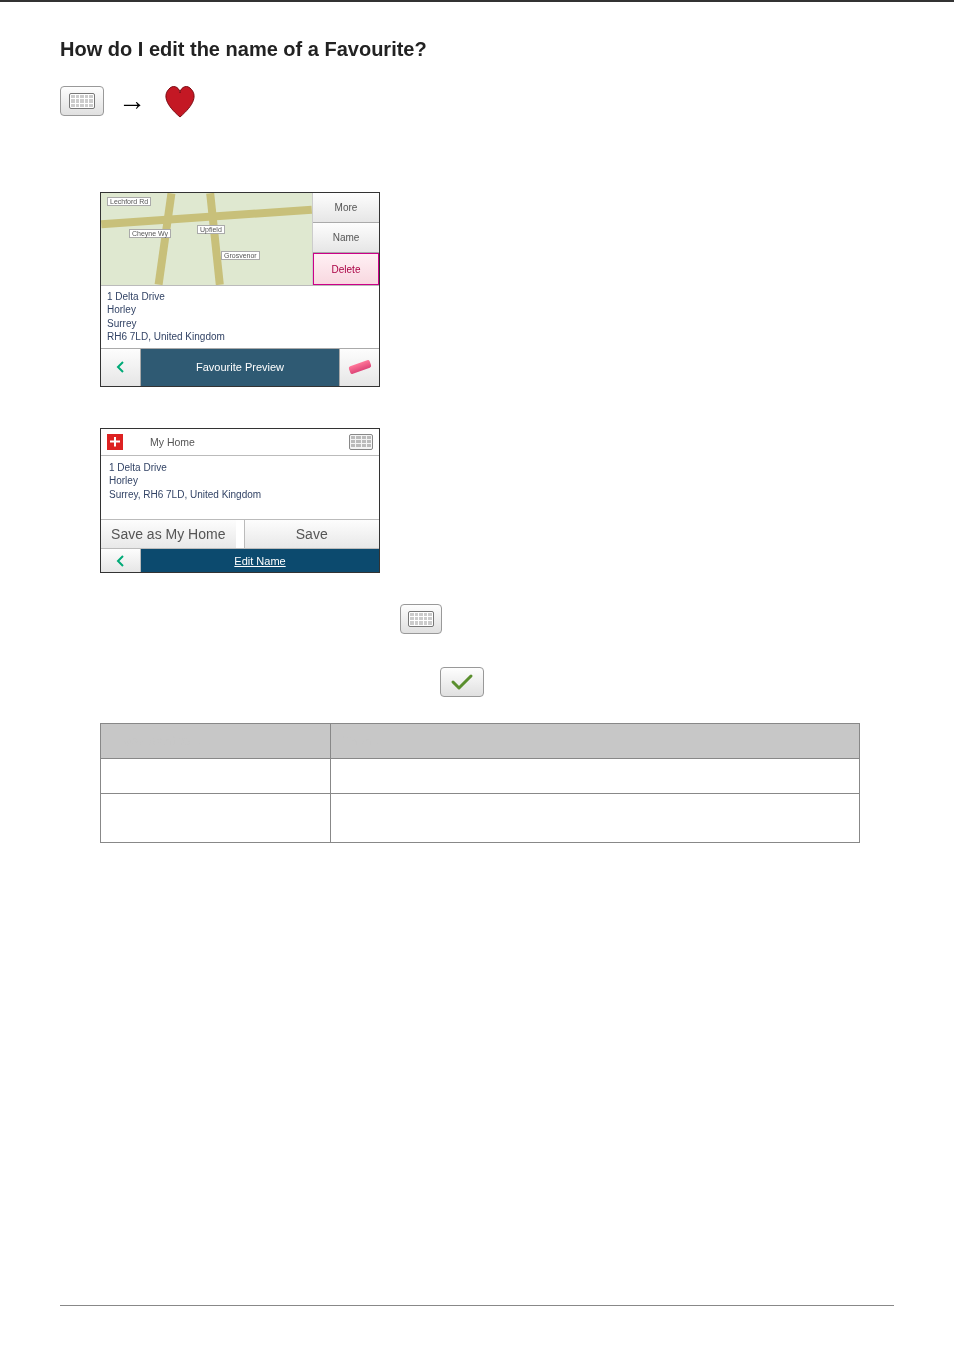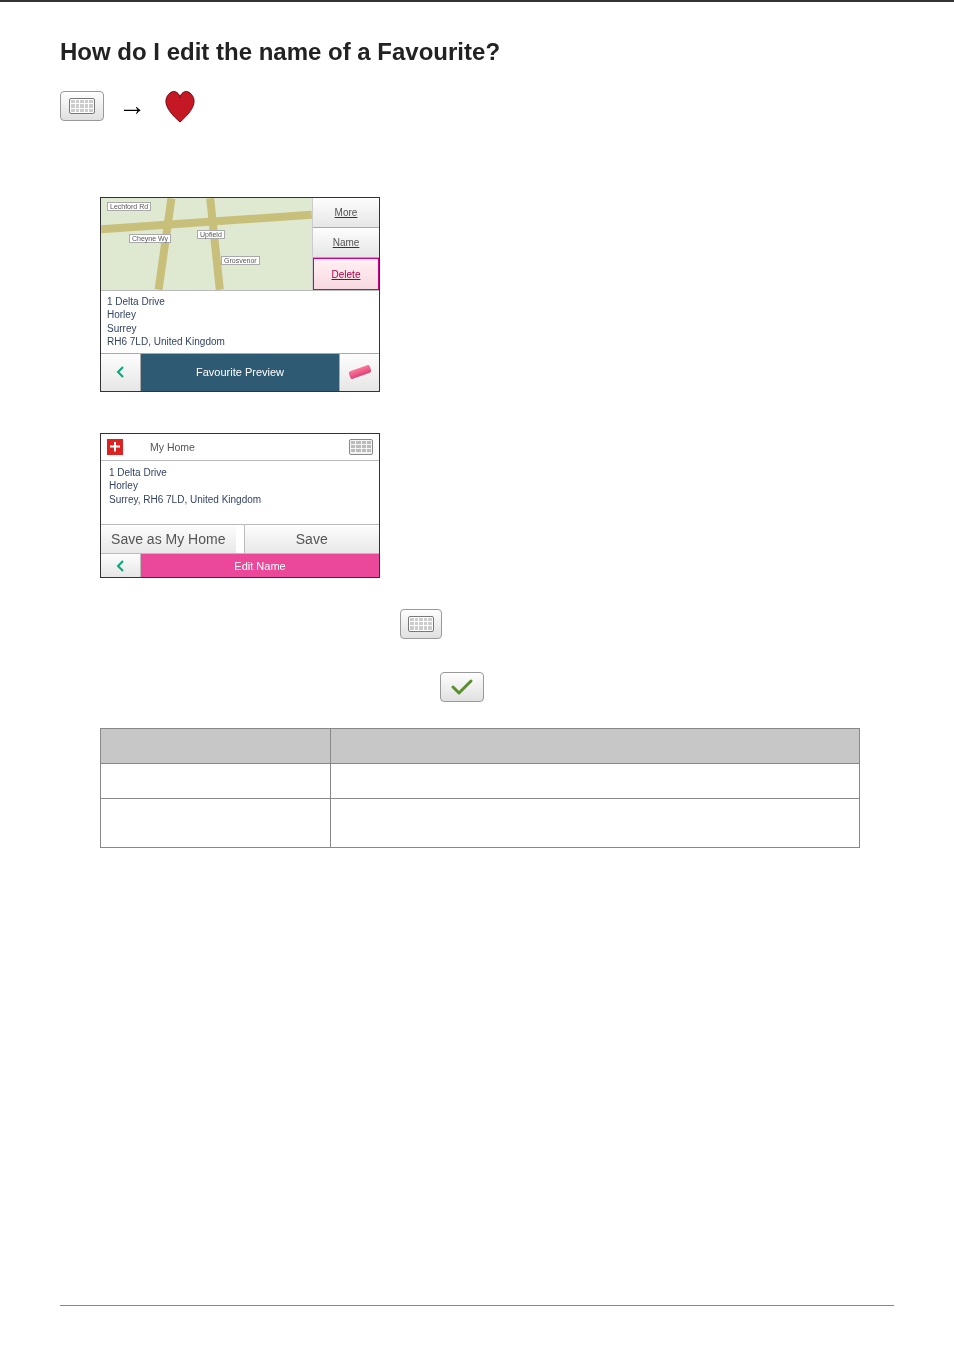--- a/index.html
+++ b/index.html
@@ -22,21 +22,21 @@
     position: absolute;
     bottom: 30px;
     left: 60px;
     right: 60px;
     border-top: 1px solid #888;
     height: 20px;
   }
   h1.faq {
     font-family: "Trebuchet MS", Verdana, sans-serif;
     font-weight: bold;
-    font-size: 24px;
+    font-size: 20px;
     color: #222;
     margin-bottom: 22px;
   }
   .nav-icons {
     display: flex;
     align-items: center;
     gap: 14px;
     margin-bottom: 40px;
   }
   .icon-keyboard-box {
@@ -69,21 +69,21 @@
     height: 92px;
     background: #dfe8d0;
     border-right:1px solid #ccc;
     position:relative;
     overflow:hidden;
   }
   .fp-map .road { position:absolute; background:#c8c07a; }
   .fp-map .rlabel { position:absolute; font-size:7px; background:#fff; border:1px solid #aaa; padding:0 2px; color:#555; }
   .fp-sidebar {
     width: 66px;
-    display:flex;flex-direction:column;text-decoration:underline;
+    display:flex;flex-direction:column;
   }
   .fp-btn {
     flex:1;
     border-bottom:1px solid #aaa;
     background: linear-gradient(#fdfdfd,#e6e6e6);
     font-size:10px;color:#555;
     display:flex;align-items:center;justify-content:center;
   }
   .fp-btn.delete { border:1px solid #c08; color:#a04; background:linear-gradient(#fff0f4,#f8d8e0); }
   .fp-addr {
@@ -141,21 +141,21 @@
   .en-addr { padding:5px 8px 18px 8px; font-size:10px; color:#346; line-height:1.35; }
   .en-btnrow { display:flex; border-top:1px solid #bbb;}
   .en-btn {
     flex:1; padding:6px 0; text-align:center; font-size:14px; color:#555;
     background:linear-gradient(#fdfdfd,#e8e8e8);
   }
   .en-btn + .en-btn { border-left:1px solid #bbb;margin-left:8px; }
   .en-footer { display:flex; height:24px; border-top:1px solid #bbb;}
   .en-back { width:40px; background:linear-gradient(#fdfdfd,#e6e6e6); border-right:1px solid #bbb;
     display:flex;align-items:center;justify-content:center;color:#066;font-weight:bold;}
-  .en-title { flex:1; background:#ec4899;color:#fff;font-size:11px;display:flex;align-items:center;justify-content:center;}
+  .en-title { flex:1; background:#0c4a6e;color:#fff;font-size:11px;display:flex;align-items:center;justify-content:center;text-decoration:underline;}
   
   .small-kbd-btn {
     display:inline-flex;vertical-align:middle;
     width:42px;height:30px;border:1px solid #999;border-radius:4px;
     background:linear-gradient(#fefefe,#e0e0e0);align-items:center;justify-content:center;
     margin-left: 340px;
   }
   .small-kbd-inner{
     width:26px;height:16px;border:1px solid #777;border-radius:2px;background:#fff;
     display:grid;grid-template-columns:repeat(5,1fr);grid-template-rows:repeat(3,1fr);gap:1px;padding:1px;

